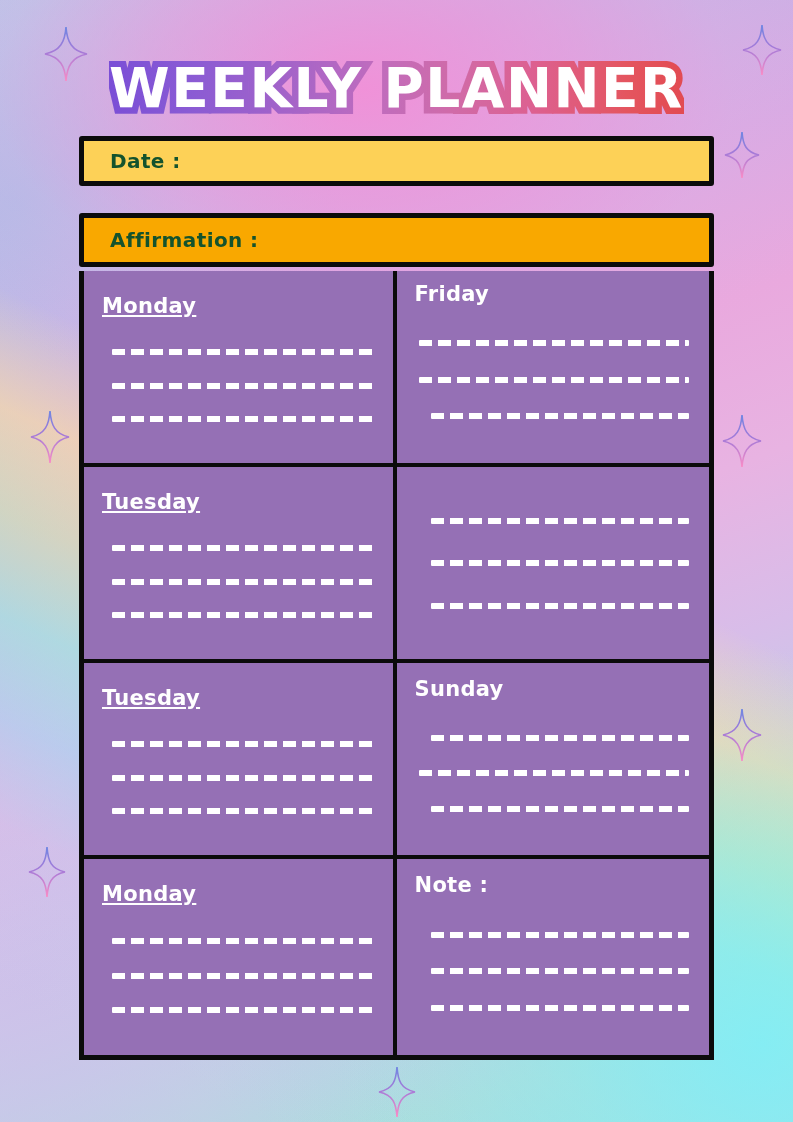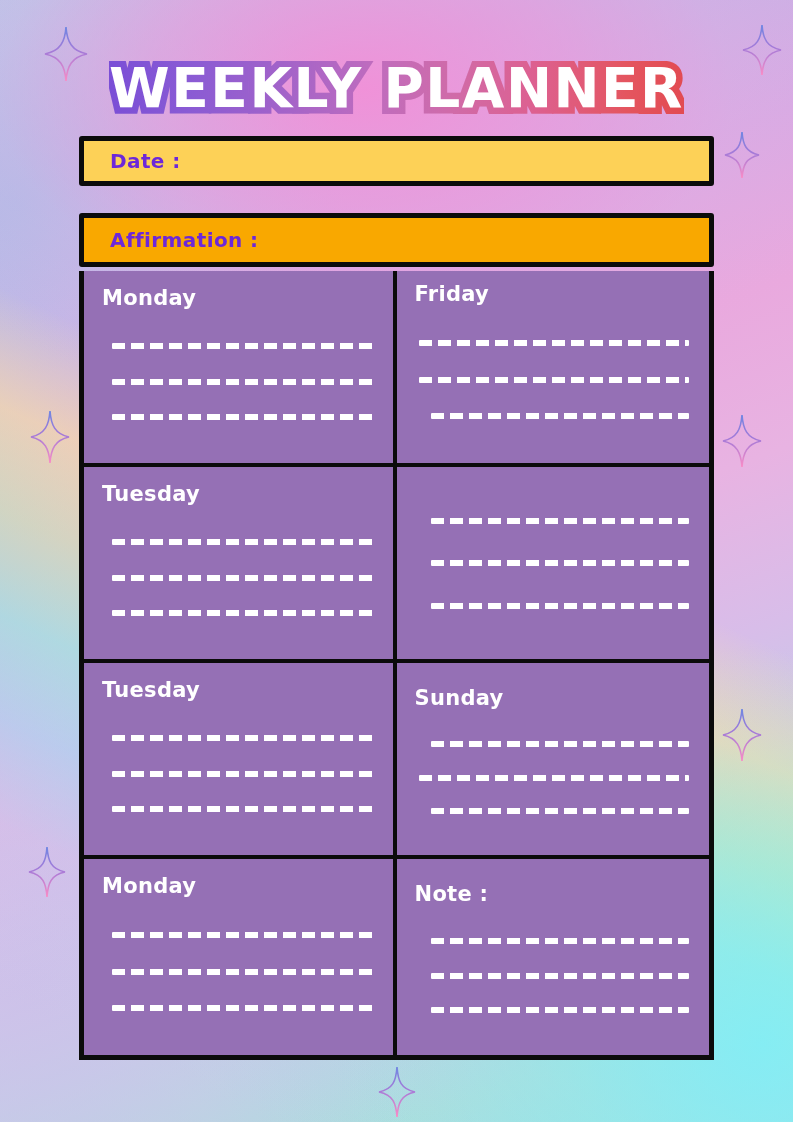--- a/index.html
+++ b/index.html
@@ -146,21 +146,21 @@
     height: 50px;
     display: flex;
     align-items: center;
     padding-left: 26px;
   }
   .bar-label {
     font-family: "DejaVu Sans", sans-serif;
     font-weight: 700;
     font-size: 20px;
     letter-spacing: 0.4px;
-    color: #6d28d9;
+    color: #14532d;
   }
   #date-bar { background: #fdd157; }
   #affirmation-bar {
     background: #f9a800;
     margin-top: 27px;
     height: 54px;
   }
 
   
   #grid {
@@ -192,23 +192,23 @@
   .cell-label {
     font-family: "DejaVu Sans", sans-serif;
     font-weight: 700;
     font-size: 21px;
     letter-spacing: 0.3px;
     color: #ffffff;
     line-height: 1.1;
     margin-bottom: 4px;
   }
   
-  .cell.shift-a .cell-label { margin-top: 2px; }
+  .cell.shift-a .cell-label { margin-top: 10px; text-decoration: underline; }
   .cell.shift-b .cell-label { margin-top: -2px; }
-  .cell.shift-c .cell-label { margin-top: 10px; }
+  .cell.shift-c .cell-label { margin-top: 1px; }
 
   .lines {
     flex: 1;
     display: flex;
     flex-direction: column;
     justify-content: space-evenly;
     padding-bottom: 4px;
   }
   .dash-line {
     height: 6px;

